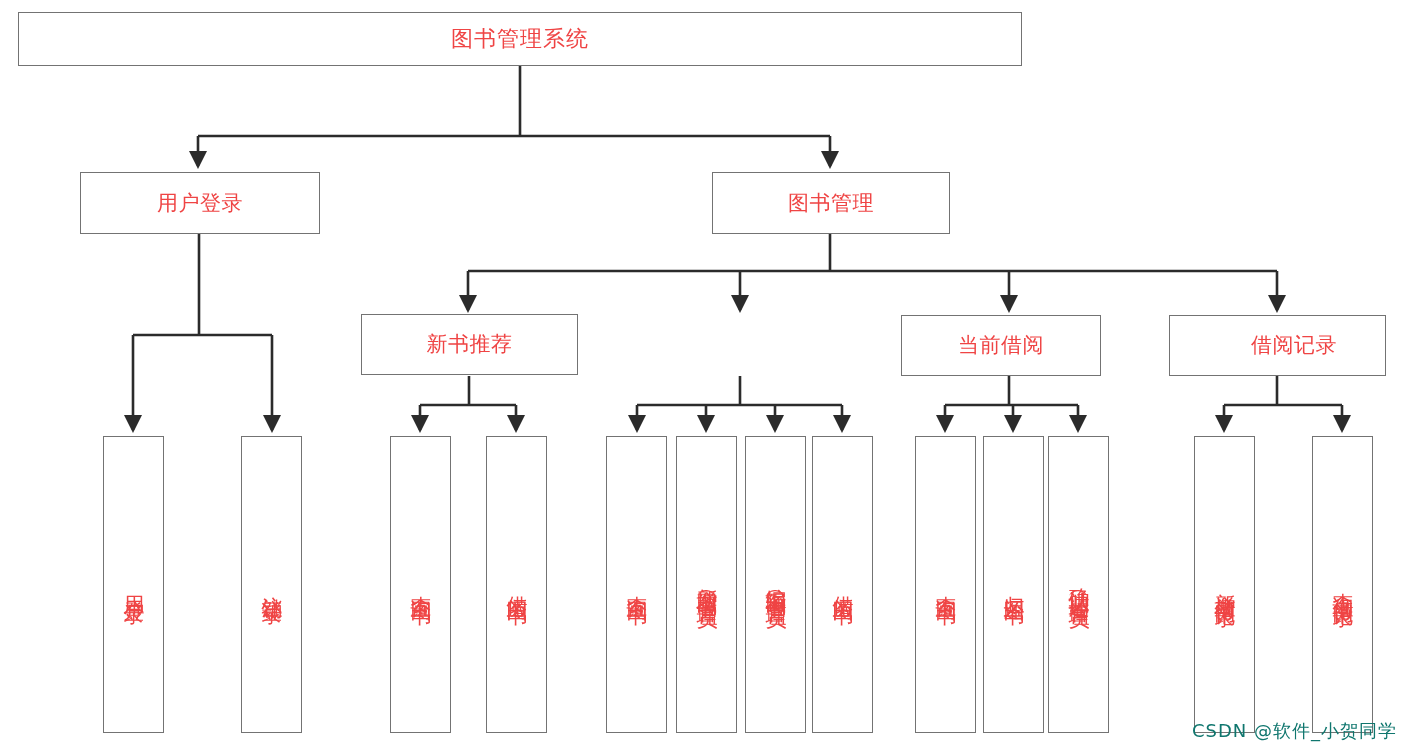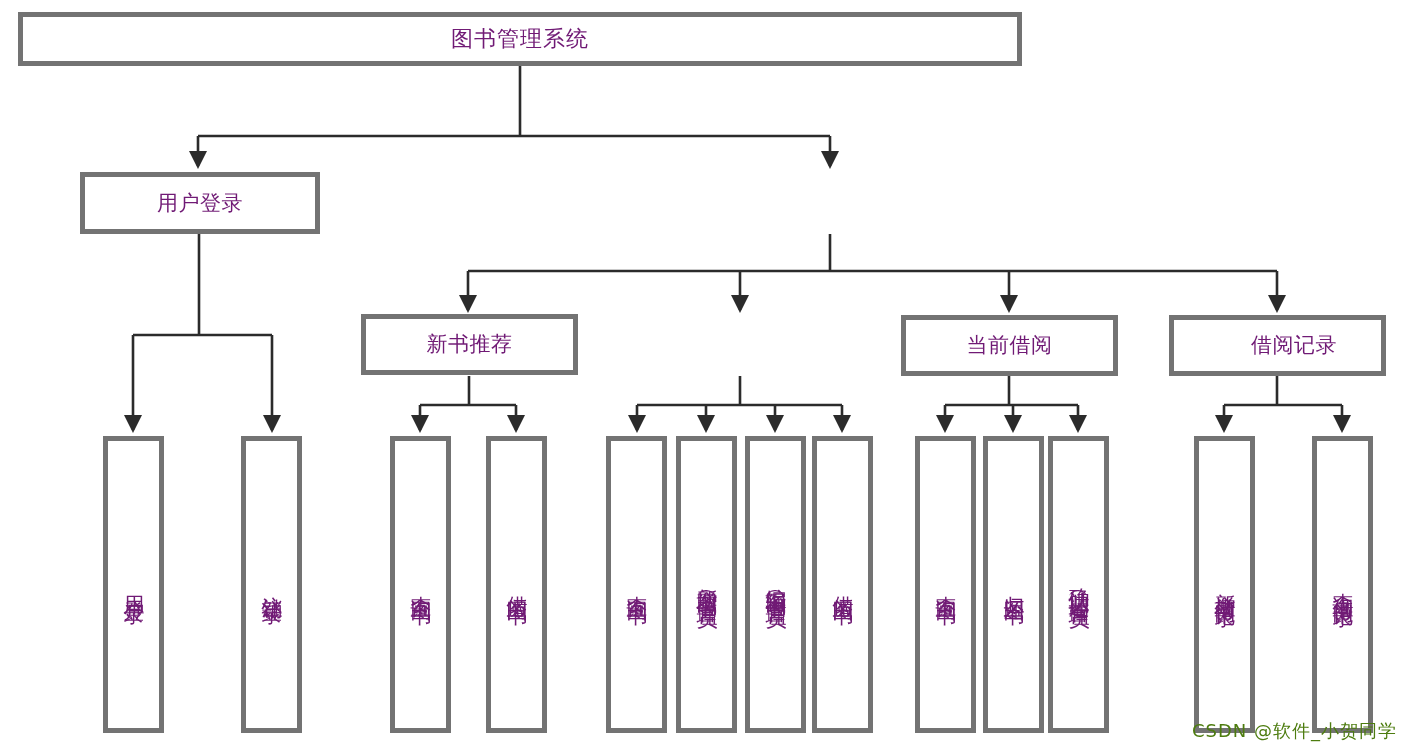--- a/index.html
+++ b/index.html
@@ -6,23 +6,23 @@
   html,body{margin:0;padding:0;background:#ffffff;}
   body{
     font-family:"DejaVu Sans","Liberation Sans",sans-serif;
     width:1405px;height:747px;position:relative;overflow:hidden;
   }
   #diagram-root{position:absolute;left:0;top:0;width:1405px;height:747px;}
   svg.wires{position:absolute;left:0;top:0;width:1405px;height:747px;pointer-events:none;}
 
   .node{
     position:absolute;box-sizing:border-box;
-    border:5px solid #737373;background:#ffffff;
+    border:1px solid #737373;background:#ffffff;
     display:flex;align-items:center;justify-content:center;
-    color:#701a75;
+    color:#ef4444;
   }
   .node .label{
     display:block;text-align:center;line-height:1.08;
     white-space:pre-line;
   }
   .node.horiz .label{font-size:21px;letter-spacing:0.5px;}
   .node.root .label{font-size:22px;letter-spacing:1px;}
   .node.vert{
     writing-mode:vertical-rl;
     text-orientation:upright;
@@ -31,21 +31,21 @@
   .node.vert .label{
     writing-mode:vertical-rl;
     text-orientation:upright;
     font-size:21px;
     letter-spacing:3px;
     line-height:1;
     text-align:center;
   }
   #watermark{
     position:absolute;right:8px;bottom:4px;
-    font-size:18px;color:#4d7c0f;letter-spacing:1px;
+    font-size:18px;color:#0f766e;letter-spacing:1px;
     white-space:nowrap;
   }
 </style>
 </head>
 <body>
 
 <div id="diagram-root">
 
   <svg class="wires" viewBox="0 0 1405 747" width="1405" height="747">
     <defs>
@@ -97,25 +97,28 @@
     </g>
   </svg>
 
   <div class="node root horiz" style="left:18px;top:12px;width:1004px;height:54px;">
     <span class="label">图书管理系统</span>
   </div>
 
   <div class="node horiz" style="left:80px;top:172px;width:240px;height:62px;">
     <span class="label">用户登录</span>
   </div>
+  <div class="node horiz" style="left:712px;top:172px;width:238px;height:62px;">
+    <span class="label">图书管理</span>
+  </div>
 
   <div class="node horiz" style="left:361px;top:314px;width:217px;height:61px;">
     <span class="label">新书推荐</span>
   </div>
-  <div class="node horiz" style="left:901px;top:315px;width:217px;height:61px;">
+  <div class="node horiz" style="left:901px;top:315px;width:200px;height:61px;">
     <span class="label">当前借阅</span>
   </div>
   <div class="node horiz" style="left:1169px;top:315px;width:217px;height:61px;padding-left:33px;">
     <span class="label">借阅记录</span>
   </div>
 
   <div class="node vert" style="left:103px;top:436px;width:61px;height:297px;">
     <span class="label">用户登录</span>
   </div>
   <div class="node vert" style="left:241px;top:436px;width:61px;height:297px;">

